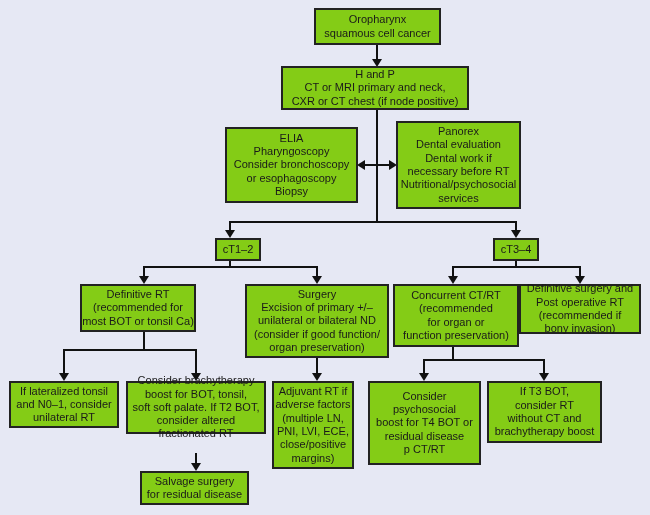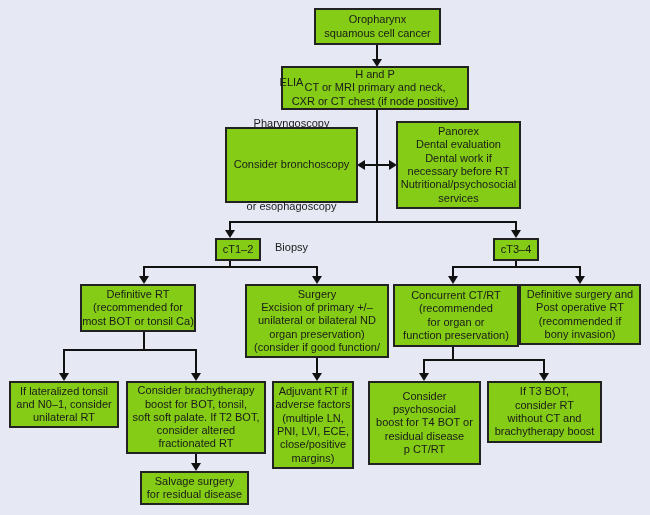--- a/index.html
+++ b/index.html
@@ -78,21 +78,21 @@
 
 <div class="box" style="left:314px;top:8px;width:127px;height:37px;">
     <span>Oropharynx</span>
     <span>squamous cell cancer</span>
   </div>
 <div class="box" style="left:281px;top:66px;width:188px;height:44px;">
     <span>H and P</span>
     <span>CT or MRI primary and neck,</span>
     <span>CXR or CT chest (if node positive)</span>
   </div>
-<div class="box" style="left:225px;top:127px;width:133px;height:76px;gap:28px;">
+<div class="box" style="left:225px;top:127px;width:133px;height:76px;">
     <span>ELIA</span>
     <span>Pharyngoscopy</span>
     <span>Consider bronchoscopy</span>
     <span>or esophagoscopy</span>
     <span>Biopsy</span>
   </div>
 <div class="box" style="left:396px;top:121px;width:125px;height:88px;">
     <span>Panorex</span>
     <span>Dental evaluation</span>
     <span>Dental work if</span>
@@ -108,41 +108,41 @@
   </div>
 <div class="box" style="left:80px;top:284px;width:116px;height:48px;">
     <span>Definitive RT</span>
     <span>(recommended for</span>
     <span>most BOT or tonsil Ca)</span>
   </div>
 <div class="box" style="left:245px;top:284px;width:144px;height:74px;">
     <span>Surgery</span>
     <span>Excision of primary +/–</span>
     <span>unilateral or bilateral ND</span>
+    <span>(consider if good function/</span>
     <span>organ preservation)</span>
-    <span>(consider if good function/</span>
   </div>
 <div class="box" style="left:393px;top:284px;width:126px;height:63px;">
     <span>Concurrent CT/RT</span>
     <span>(recommended</span>
     <span>for organ or</span>
     <span>function preservation)</span>
   </div>
-<div class="box" style="left:519px;top:284px;width:122px;height:61px;">
+<div class="box" style="left:519px;top:284px;width:122px;height:50px;">
     <span>Definitive surgery and</span>
     <span>Post operative RT</span>
     <span>(recommended if</span>
     <span>bony invasion)</span>
   </div>
 <div class="box" style="left:9px;top:381px;width:110px;height:47px;">
     <span>If lateralized tonsil</span>
     <span>and N0–1, consider</span>
     <span>unilateral RT</span>
   </div>
-<div class="box" style="left:126px;top:381px;width:140px;height:73px;">
+<div class="box" style="left:126px;top:381px;width:140px;height:53px;">
     <span>Consider brachytherapy</span>
     <span>boost for BOT, tonsil,</span>
     <span>soft soft palate. If T2 BOT,</span>
     <span>consider altered</span>
     <span>fractionated RT</span>
   </div>
 <div class="box" style="left:272px;top:381px;width:82px;height:88px;">
     <span>Adjuvant RT if</span>
     <span>adverse factors</span>
     <span>(multiple LN,</span>

